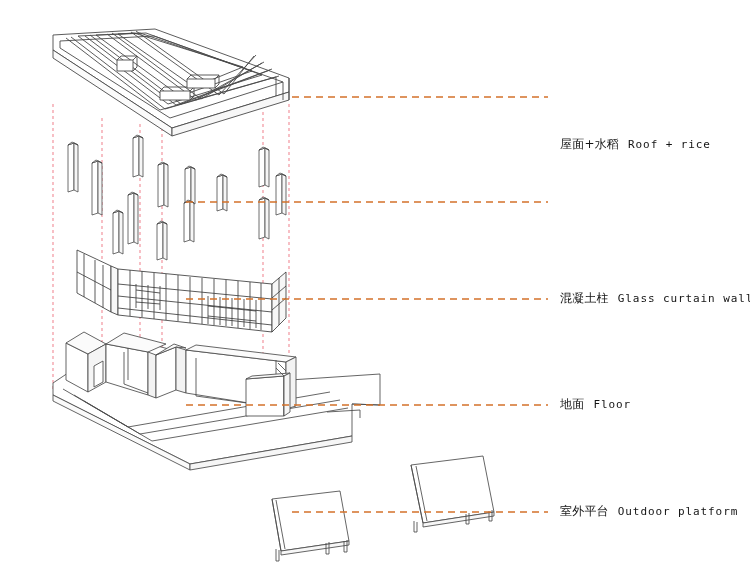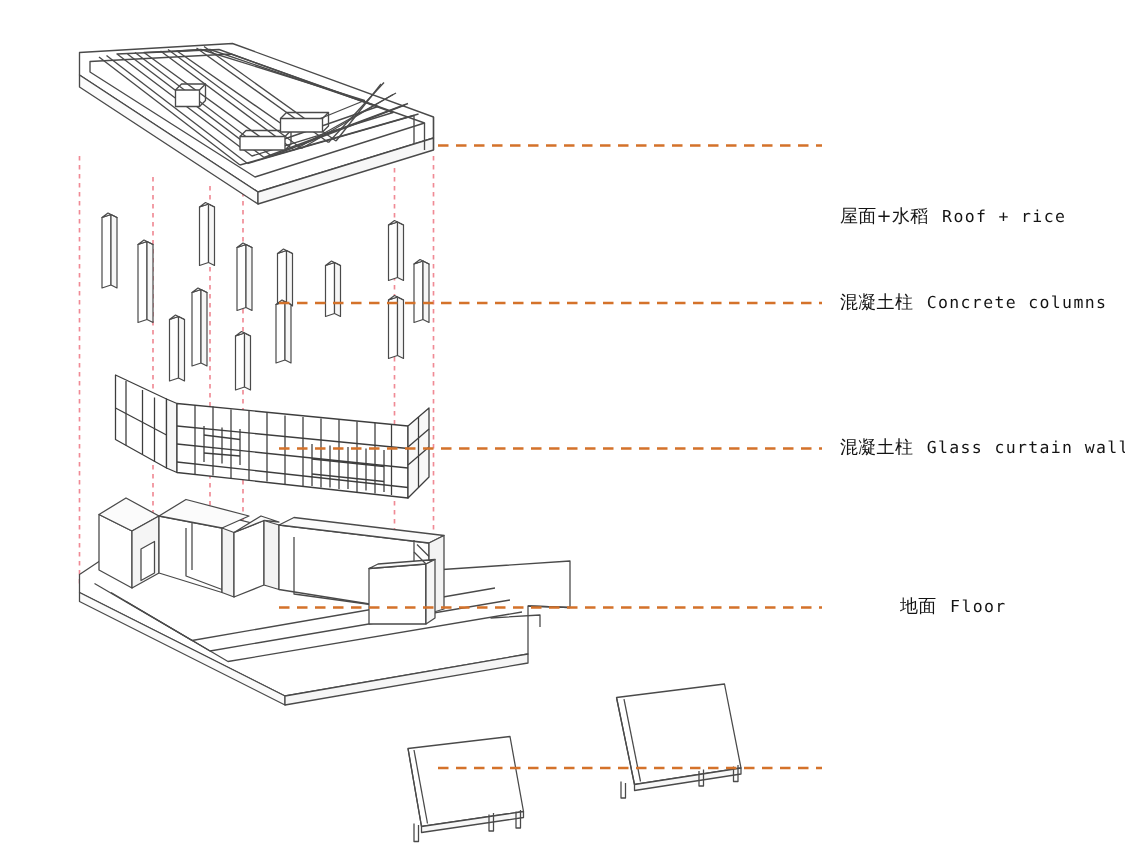--- a/index.html
+++ b/index.html
@@ -309,28 +309,28 @@
       <line x1="292" y1="512" x2="548" y2="512"></line>
     </g>
   </svg>
 
   <div class="labels">
 
     <div class="label-row" style="left:560px;top:89px;margin-top:48px;">
       <span class="label-cn">屋面+水稻</span><span class="label-en">Roof + rice</span>
     </div>
 
-    <div class="label-row" style="left:560px;top:194px;">
-      <span class="label-cn">混凝土柱</span><span class="label-en">Concrete columns</span>
-    </div>
 
     <div class="label-row" style="left:560px;top:291px;">
       <span class="label-cn">混凝土柱</span><span class="label-en">Glass curtain walls</span>
     </div>
 
-    <div class="label-row" style="left:560px;top:397px;margin-left:40px;">
+    <div class="label-row" style="left:560px;top:397px;">
       <span class="label-cn">地面</span><span class="label-en">Floor</span>
     </div>
 
+    <div class="label-row" style="left:560px;top:504px;">
+      <span class="label-cn">室外平台</span><span class="label-en">Outdoor platform</span>
+    </div>
 
   </div>
 
 </div>
 
 </body></html>

